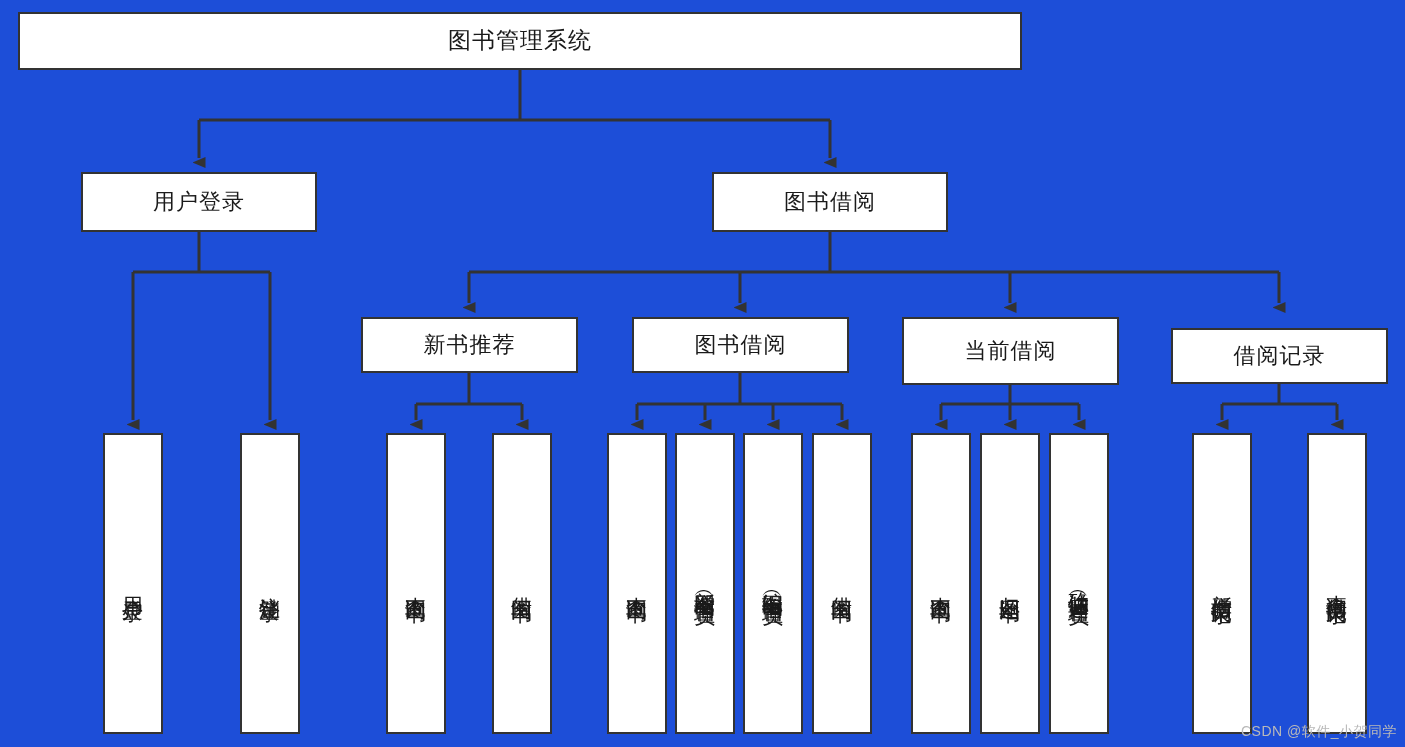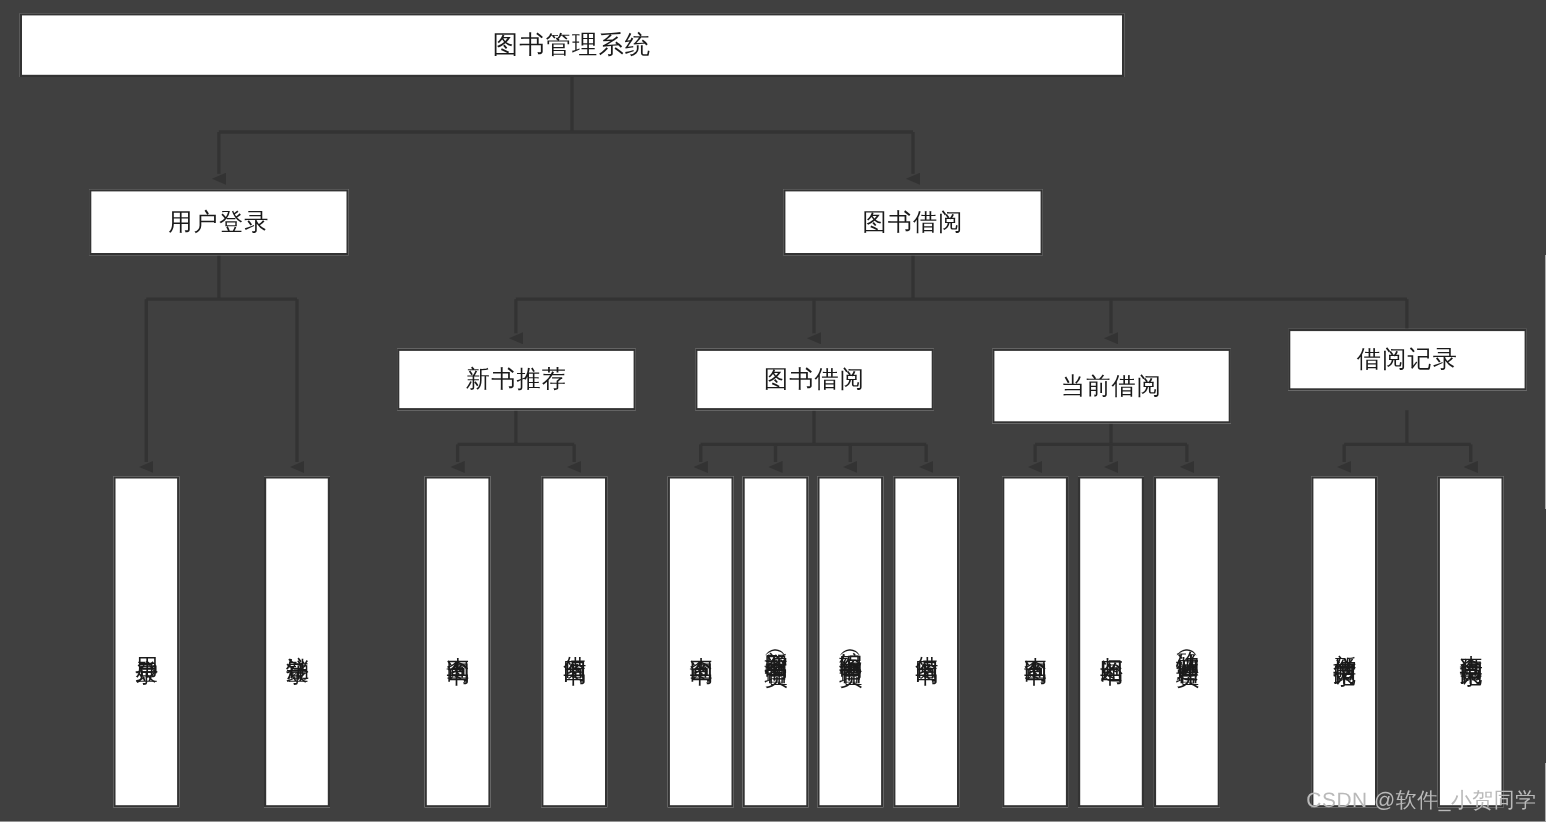--- a/index.html
+++ b/index.html
@@ -4,21 +4,21 @@
 <style>
   html, body {
     margin: 0;
     padding: 0;
     background: #ffffff;
   }
   #canvas {
     position: relative;
     width: 1405px;
     height: 747px;
-    background: #404040;
+    background: #1d4ed8;
     font-family: "Liberation Sans", "DejaVu Sans", sans-serif;
     overflow: hidden;
   }
   #wires {
     position: absolute;
     left: 0;
     top: 0;
     width: 1405px;
     height: 747px;
     pointer-events: none;
@@ -51,21 +51,21 @@
     -webkit-writing-mode: vertical-rl;
     letter-spacing: 2px;
     line-height: 1;
     white-space: nowrap;
     text-align: center;
   }
   .watermark {
     position: absolute;
     right: 8px;
     bottom: 6px;
-    font-size: 19px;
+    font-size: 14px;
     color: #b9b9b9;
     letter-spacing: 0.5px;
     white-space: nowrap;
     font-family: "Liberation Sans", "DejaVu Sans", sans-serif;
   }
 </style>
 </head>
 <body>
 
 <div id="canvas">
@@ -137,21 +137,21 @@
 
   <div class="node horiz" style="left:632px; top:317px; width:217px; height:56px;">
     <span>图书借阅</span>
   </div>
   <div class="node horiz" style="left:361px; top:317px; width:217px; height:56px;">
     <span>新书推荐</span>
   </div>
   <div class="node horiz" style="left:902px; top:317px; width:217px; height:68px;">
     <span>当前借阅</span>
   </div>
-  <div class="node horiz" style="left:1171px; top:299px; width:217px; height:56px;">
+  <div class="node horiz" style="left:1171px; top:328px; width:217px; height:56px;">
     <span>借阅记录</span>
   </div>
 
   <div class="node leaf" style="left:103px; top:433px; width:60px; height:301px;">
     <span class="vtext">用户登录</span>
   </div>
   <div class="node leaf" style="left:240px; top:433px; width:60px; height:301px;">
     <span class="vtext">注销登录</span>
   </div>
 

